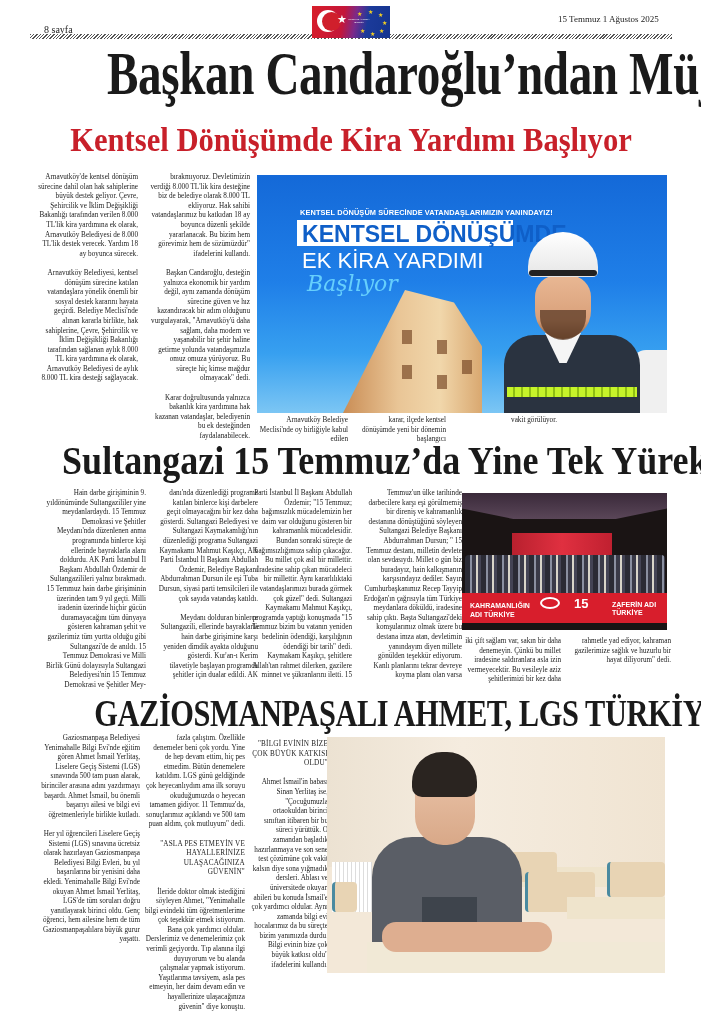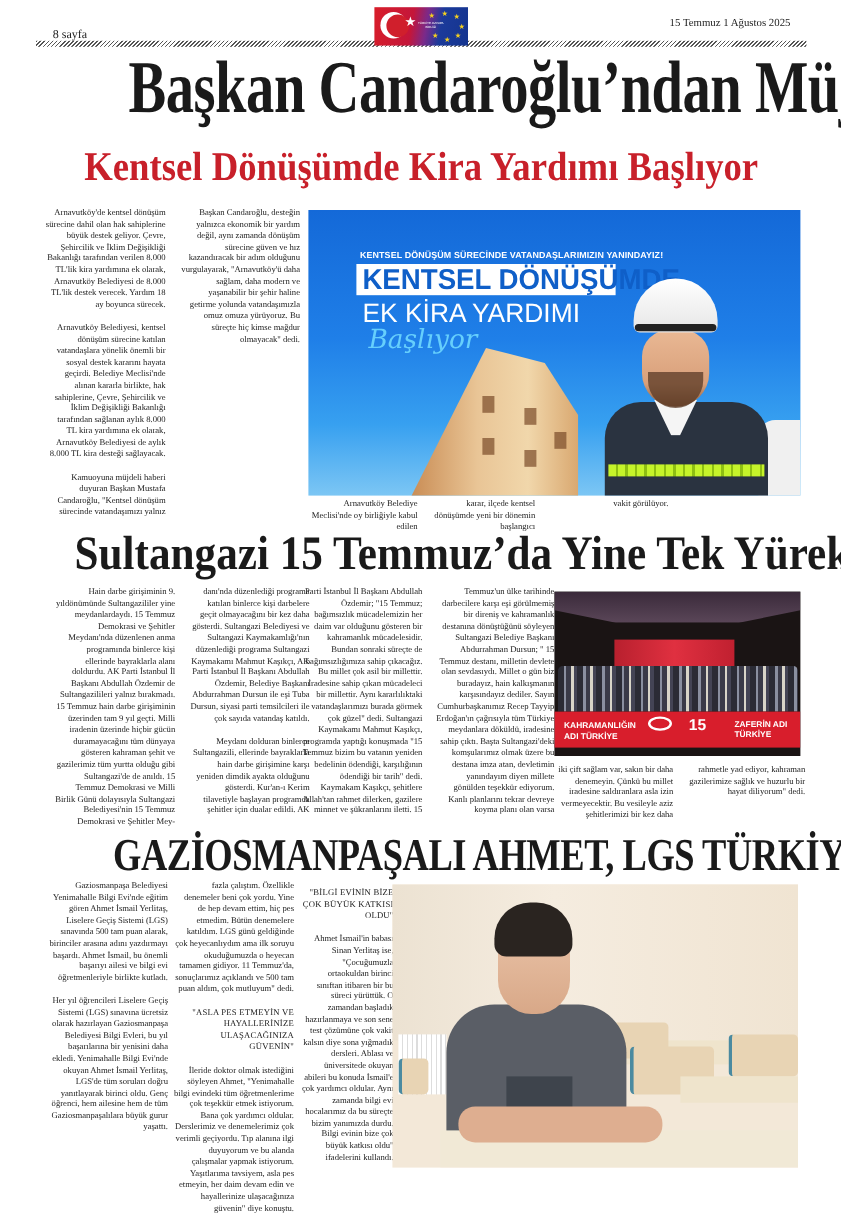--- a/index.html
+++ b/index.html
@@ -116,24 +116,25 @@
   <div class="eu" style="left:48px;top:22px">★</div>
   <div class="eu" style="left:45px;top:5px">★</div>
 </div>
 
 <h1 class="abs h1">Başkan Candaroğlu’ndan Müjde</h1>
 <h2 class="abs h2">Kentsel Dönüşümde Kira Yardımı Başlıyor</h2>
 
 <div class="abs col s1c1">
   <p>Arnavutköy'de kentsel dönüşüm sürecine dahil olan hak sahiplerine büyük destek geliyor. Çevre, Şehircilik ve İklim Değişikliği Bakanlığı tarafından verilen 8.000 TL'lik kira yardımına ek olarak, Arnavutköy Belediyesi de 8.000 TL'lik destek verecek. Yardım 18 ay boyunca sürecek.</p>
   <p>Arnavutköy Belediyesi, kentsel dönüşüm sürecine katılan vatandaşlara yönelik önemli bir sosyal destek kararını hayata geçirdi. Belediye Meclisi'nde alınan kararla birlikte, hak sahiplerine, Çevre, Şehircilik ve İklim Değişikliği Bakanlığı tarafından sağlanan aylık 8.000 TL kira yardımına ek olarak, Arnavutköy Belediyesi de aylık 8.000 TL kira desteği sağlayacak.</p>
-  <p>Kamuoyuna müjdeli haberi duyuran Başkan Mustafa Candaroğlu, "Kentsel dönüşüm sürecinde vatandaşımızı yalnız</p>
 </div>
 <div class="abs col s1c2">
+  <p>bırakmıyoruz. Devletimizin verdiği 8.000 TL'lik kira desteğine biz de belediye olarak 8.000 TL ekliyoruz. Hak sahibi vatandaşlarımız bu katkıdan 18 ay boyunca düzenli şekilde yararlanacak. Bu bizim hem görevimiz hem de sözümüzdür" ifadelerini kullandı.</p>
   <p>Başkan Candaroğlu, desteğin yalnızca ekonomik bir yardım değil, aynı zamanda dönüşüm sürecine güven ve hız kazandıracak bir adım olduğunu vurgulayarak, "Arnavutköy'ü daha sağlam, daha modern ve yaşanabilir bir şehir haline getirme yolunda vatandaşımızla omuz omuza yürüyoruz. Bu süreçte hiç kimse mağdur olmayacak" dedi.</p>
+  <p>Karar doğrultusunda yalnızca bakanlık kira yardımına hak kazanan vatandaşlar, belediyenin bu ek desteğinden faydalanabilecek.</p>
 </div>
 
 <div class="abs s1-photo">
   <div class="abs banner-kicker">KENTSEL DÖNÜŞÜM SÜRECİNDE VATANDAŞLARIMIZIN YANINDAYIZ!</div>
   <div class="abs banner-box"></div>
   <div class="abs banner-main">KENTSEL DÖNÜŞÜMDE</div>
   <div class="abs banner-sub">EK KİRA YARDIMI</div>
   <div class="abs banner-script">Başlıyor</div>
   <div class="bldg">
     <div class="win" style="left:60px;top:40px"></div>

